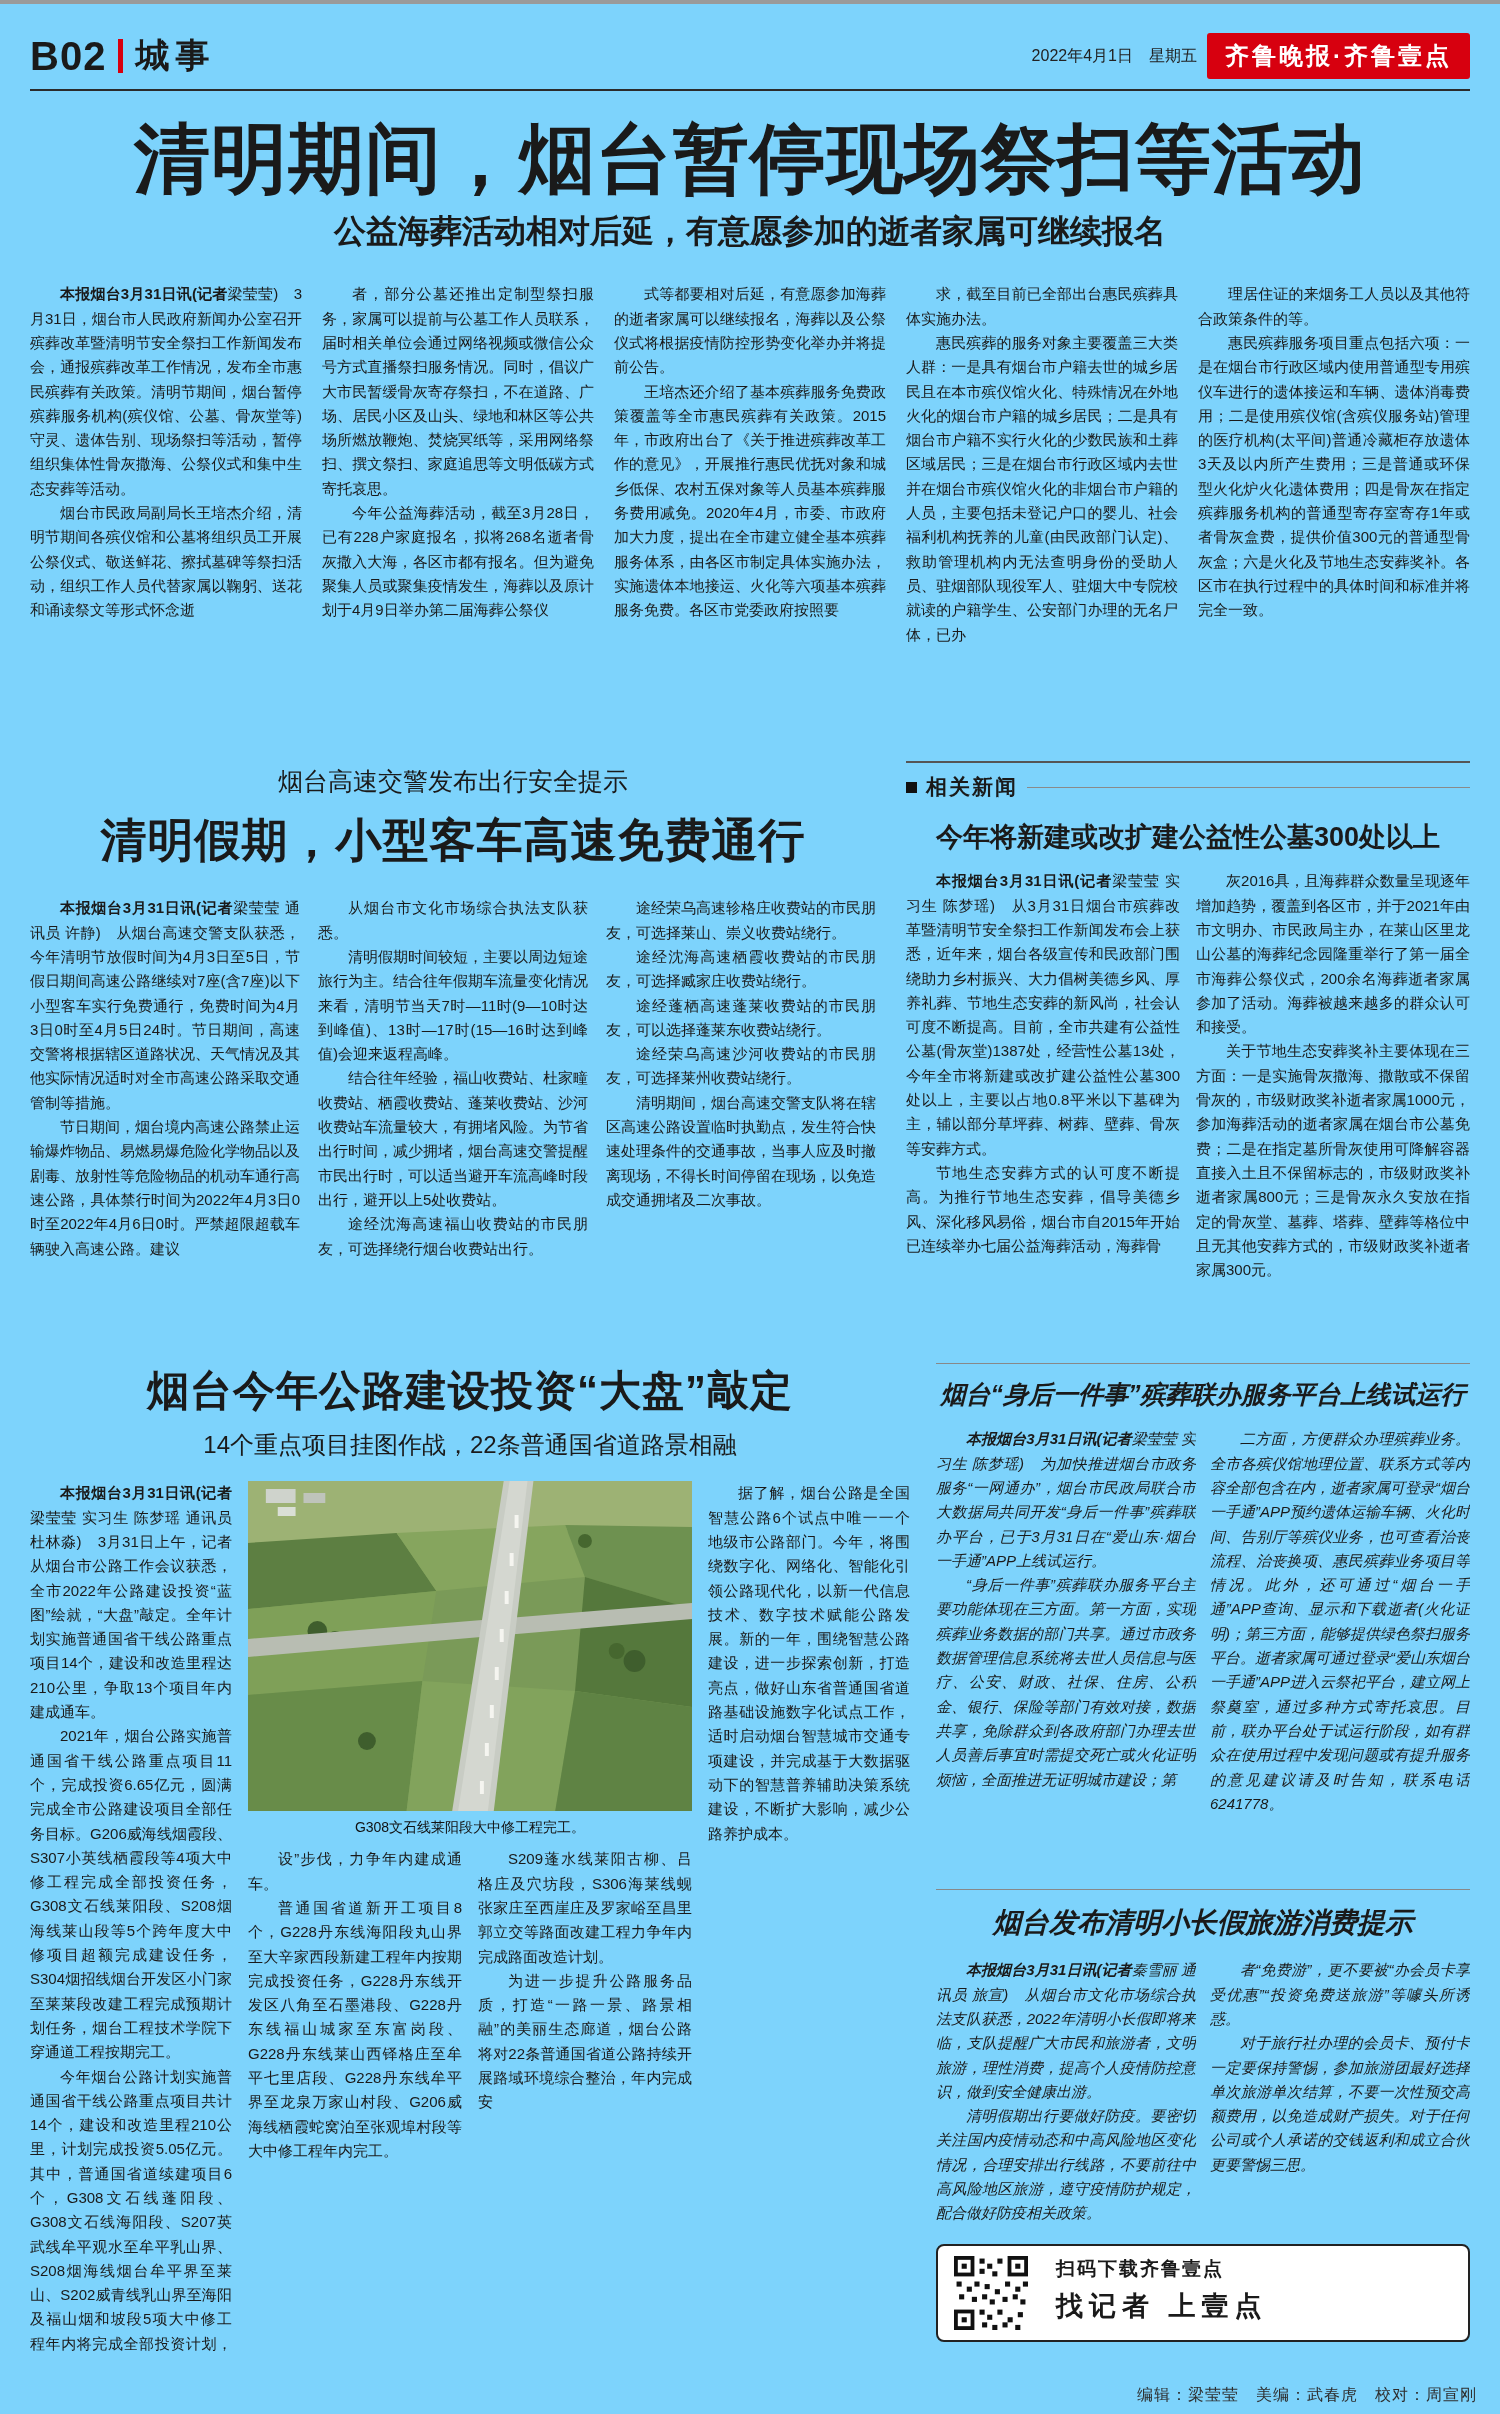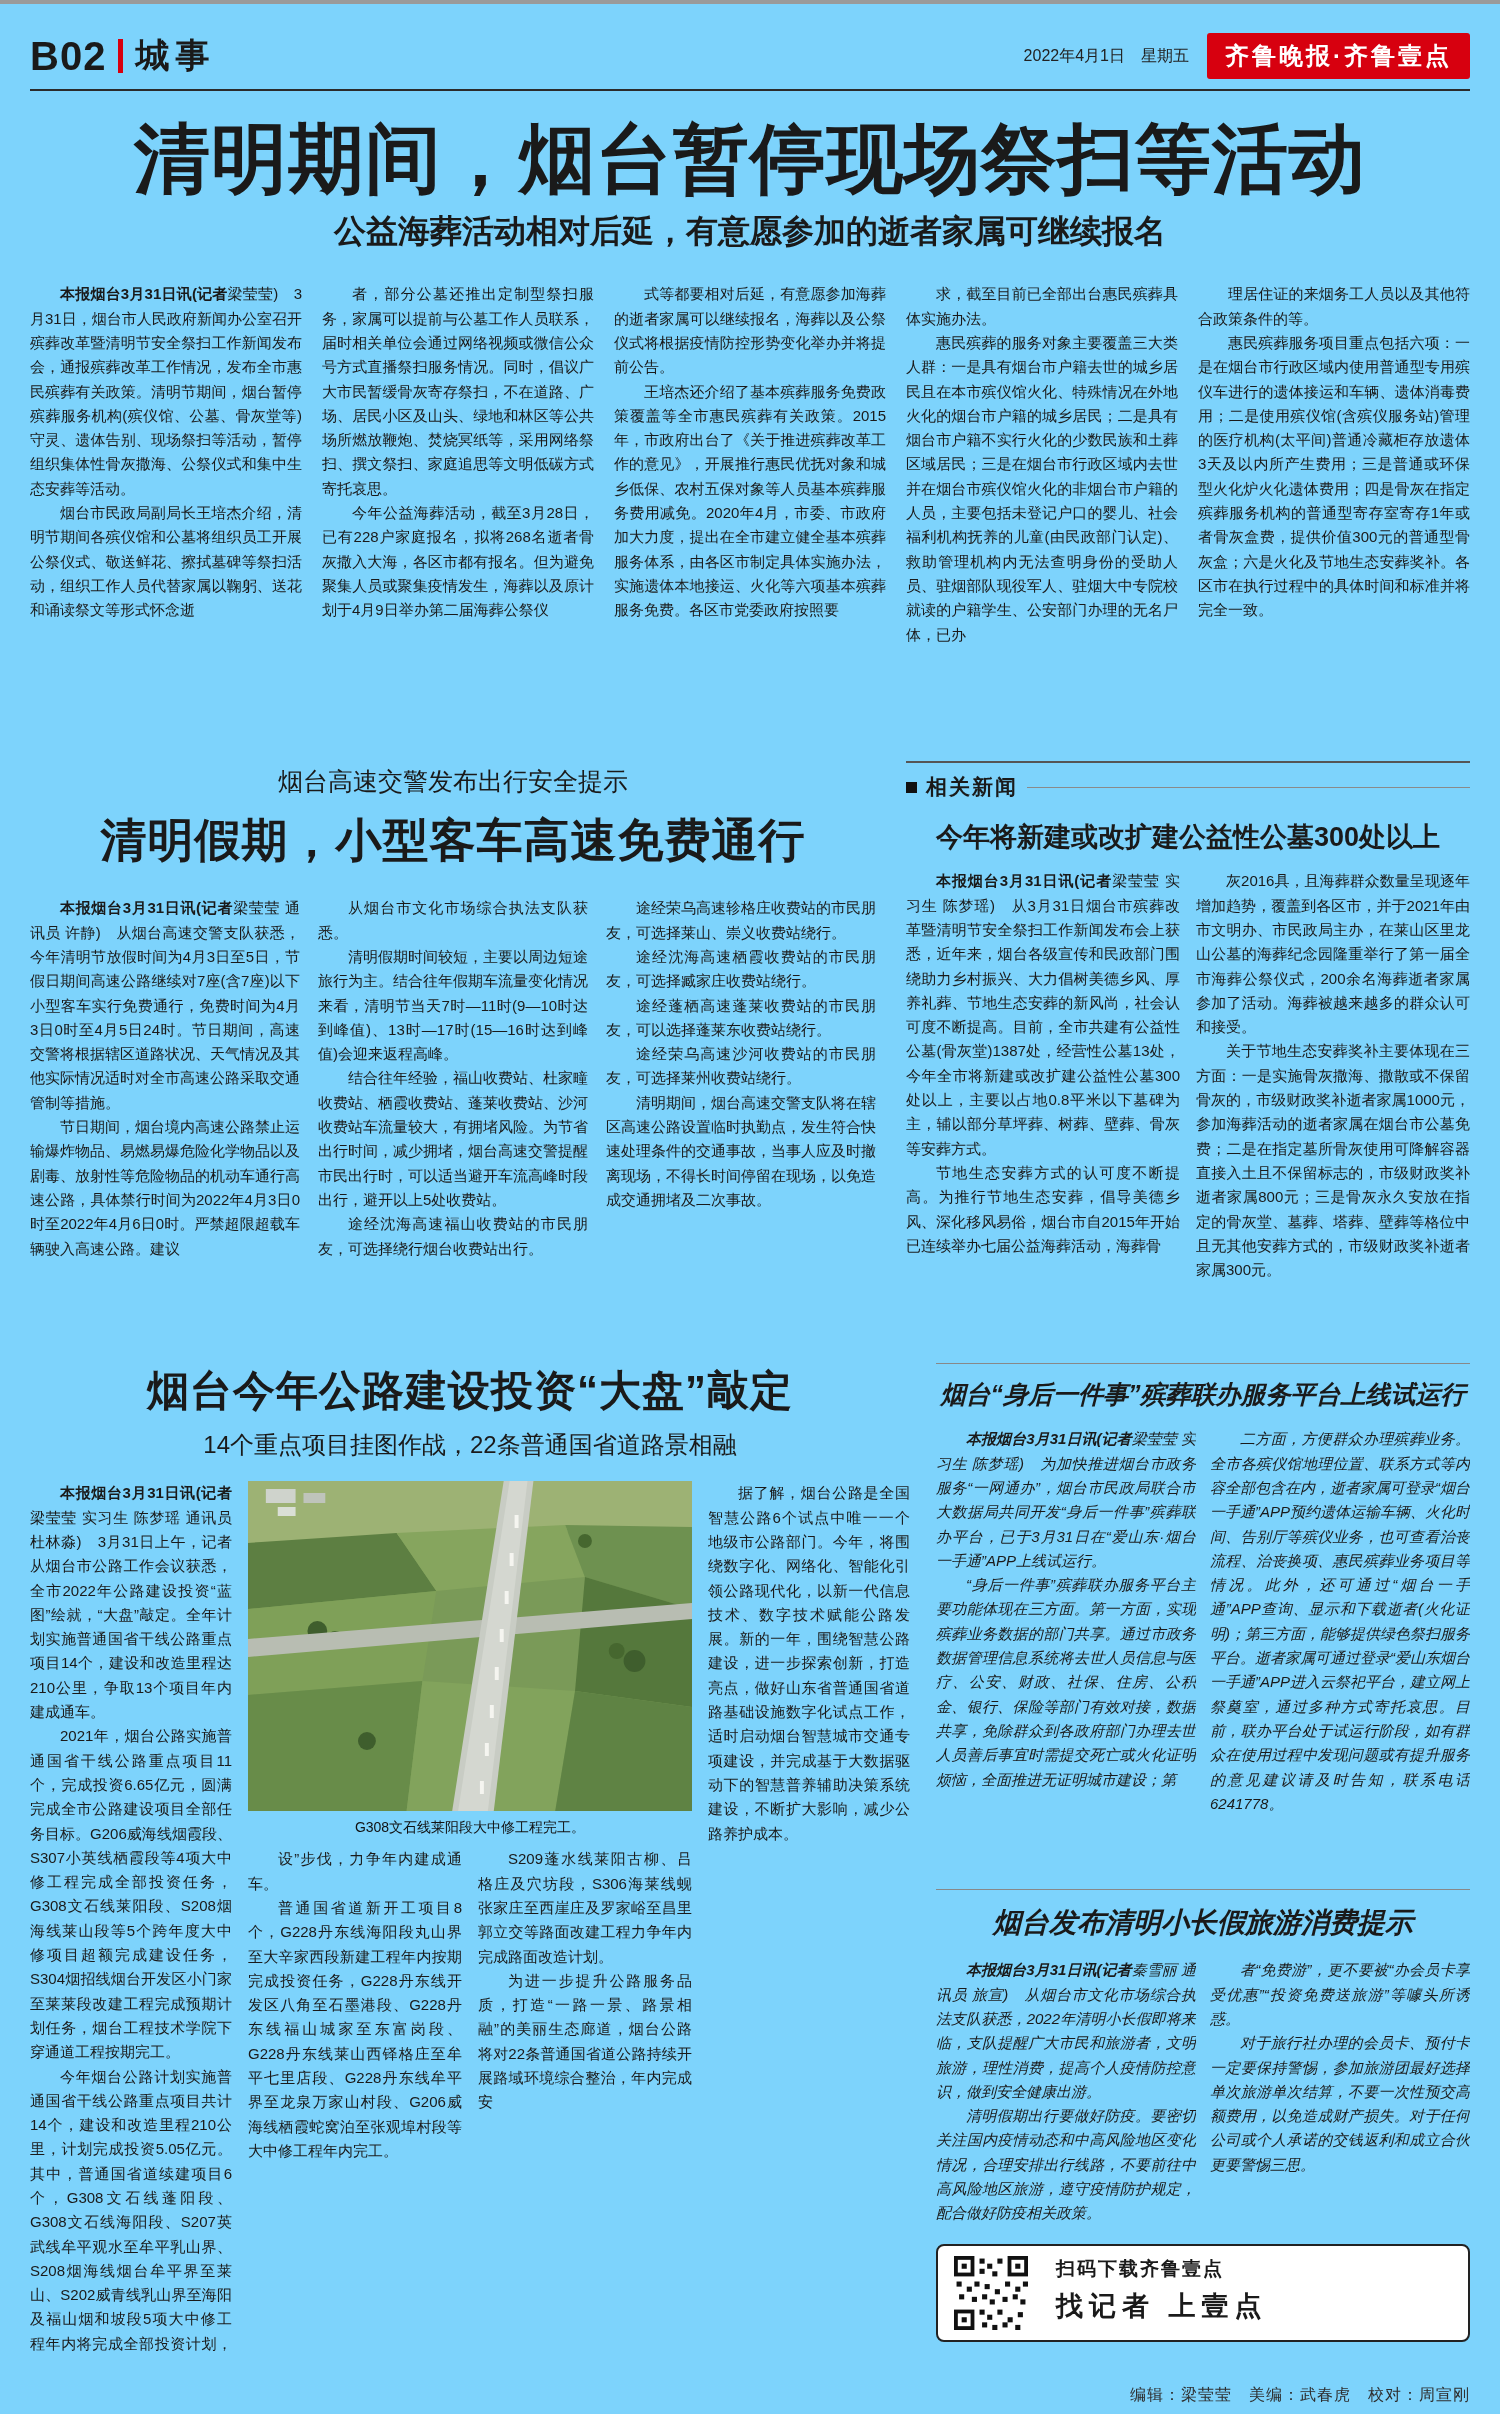--- a/index.html
+++ b/index.html
@@ -6,21 +6,21 @@
   *{box-sizing:border-box;}
   body{margin:0;background:#9a9a9a;font-family:"Liberation Sans","DejaVu Sans",sans-serif;color:var(--ink);}
   .page{width:1500px;height:2414px;margin:4px auto;background:#7dd3fc;padding:9px 30px;position:relative;overflow:hidden;}
 
   
   .ph{display:flex;justify-content:space-between;align-items:center;padding-top:20px;padding-bottom:10px;border-bottom:2px solid #2b2b2b;}
   .ph-left{display:flex;align-items:center;gap:12px;}
   .edition{font-size:40px;font-weight:800;letter-spacing:1px;}
   .accent-bar{width:5px;height:34px;background:var(--red);}
   .section-name{font-size:34px;font-weight:800;letter-spacing:6px;}
-  .ph-right{display:flex;align-items:center;gap:18px;}
+  .ph-right{display:flex;align-items:center;gap:10px;}
   .pub-date{font-size:16px;color:#222;}
   .brand{background:var(--red);color:#fff;font-size:24px;font-weight:800;padding:7px 18px;border-radius:3px;letter-spacing:3px;white-space:nowrap;}
 
   
   .cols{display:flex;gap:20px;overflow:hidden;}
   .col{flex:1;font-size:15px;line-height:1.62;text-align:justify;overflow:hidden;}
   .para{margin:0;text-indent:2em;}
   .para b{font-weight:700;}
 
   
@@ -59,21 +59,21 @@
   .fun-headline{font-size:25px;font-weight:800;text-align:center;margin:0 0 16px;}
   .fun-cols{height:438px;gap:14px;}
   .tour{margin-top:24px;}
   .tour-headline{font-size:28px;font-weight:800;text-align:center;margin:0 0 16px;}
   .tour-cols{height:270px;gap:14px;}
 
   .qrbox{margin-top:16px;border:2px solid #222;border-radius:8px;display:flex;align-items:flex-start;gap:28px;padding:10px 16px;background:#fff;}
   .qr{width:74px;height:74px;flex:0 0 auto;}
   .qr-l1{font-size:19px;font-weight:800;margin:0 0 6px;letter-spacing:2px;}
   .qr-l2{font-size:27px;font-weight:900;margin:0;letter-spacing:6px;}
-  .credits{position:absolute;bottom:12px;right:30px;font-size:16px;color:#2e2e2e;letter-spacing:1px;}
+  .credits{position:absolute;bottom:12px;right:23px;font-size:16px;color:#2e2e2e;letter-spacing:1px;}
 </style>
 </head>
 <body>
 
 <div class="page">
 
   <header class="ph">
     <div class="ph-left">
       <span class="edition">B02</span>
       <span class="accent-bar"></span>

